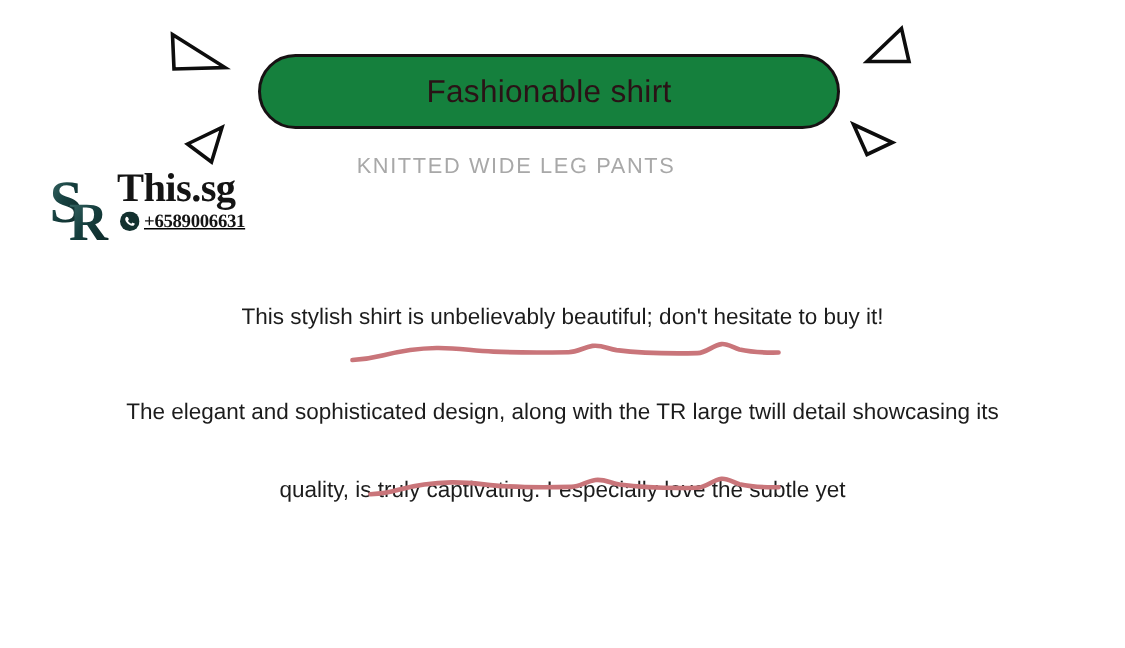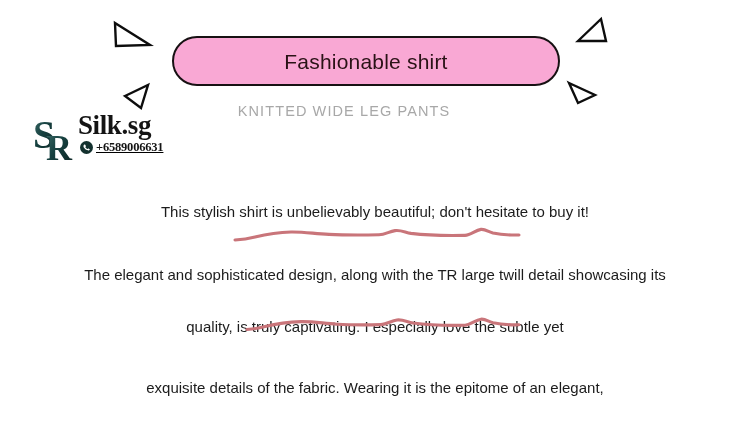--- a/index.html
+++ b/index.html
@@ -32,21 +32,21 @@
   .tri-br { left: 566px; top: 78px; }
 
   
   .title-pill {
     position: absolute;
     left: 172px;
     top: 36px;
     width: 388px;
     height: 50px;
     box-sizing: border-box;
-    background: #f9a8d4;
+    background: #15803d;
     border: 2.5px solid #171113;
     border-radius: 26px;
     display: flex;
     align-items: center;
     justify-content: center;
   }
   .title-pill-text {
     font-size: 21px;
     color: #2a1216;
     letter-spacing: 0.2px;
@@ -189,44 +189,41 @@
         <linearGradient id="mg" x1="0" y1="0" x2="1" y2="1">
           <stop offset="0%" stop-color="#3f6f6d"></stop>
           <stop offset="45%" stop-color="#16403f"></stop>
           <stop offset="100%" stop-color="#0d2423"></stop>
         </linearGradient>
       </defs>
       <text x="-1" y="34" font-family="Liberation Serif, serif" font-size="40" font-weight="bold" fill="url(#mg)">S</text>
       <text x="12" y="46" font-family="Liberation Serif, serif" font-size="36" font-weight="bold" fill="url(#mg)">R</text>
     </svg>
 
-    <div class="logo-wordmark">Silk.sg</div>
+    <div class="logo-wordmark">This.sg</div>
 
     <div class="logo-phone-row">
       <svg class="wa-icon" viewBox="0 0 24 24">
         <circle cx="12" cy="12" r="12" fill="#13312f"></circle>
         <path d="M8.4 6.6c-.3 0-.7.1-1 .5-.4.4-1 1-1 2.4s1 2.8 1.2 3c.1.2 2 3.2 4.9 4.3 2.4.9 2.9.7 3.4.7.5-.1 1.6-.7 1.9-1.3.2-.6.2-1.2.2-1.3-.1-.1-.3-.2-.5-.3-.3-.1-1.6-.8-1.8-.9-.2-.1-.4-.1-.6.1-.2.3-.7.9-.8 1-.2.2-.3.2-.6.1-.3-.2-1.2-.5-2.2-1.4-.8-.7-1.4-1.6-1.5-1.9-.2-.3 0-.4.1-.6l.4-.5c.1-.2.2-.3.3-.5.1-.2 0-.4 0-.5 0-.2-.6-1.5-.8-2-.2-.5-.4-.4-.6-.4z" fill="#ffffff"></path>
       </svg>
       <span class="logo-phone">+6589006631</span>
     </div>
   </div>
 
   <div class="body-copy">
     <div class="copy-line line-1">
       <span class="copy-line-text">This stylish shirt is unbelievably beautiful; don't hesitate to buy it!</span>
     </div>
     <div class="copy-line line-2">
       <span class="copy-line-text">The elegant and sophisticated design, along with the TR large twill detail showcasing its</span>
     </div>
     <div class="copy-line line-3">
       <span class="copy-line-text">quality, is truly captivating. I especially love the subtle yet</span>
     </div>
-    <div class="copy-line line-4">
-      <span class="copy-line-text">exquisite details of the fabric. Wearing it is the epitome of an elegant,</span>
-    </div>
 
   </div>
 
   <div class="squiggle squiggle-1">
     <svg width="290" height="18" viewBox="0 0 290 18">
       <path d="M2 14 C10 13.5 14 13 22 11 C34 8 46 6.2 58 6 C72 5.8 80 7.6 96 8.4
                C112 9.2 128 9.1 146 8.8 C152 8.7 156 5.6 162 4.6 C168 3.8 172 6.4 178 7.4
                C196 9.6 214 9.8 232 9.4 C238 9.3 242 4.2 248 3.4 C252 2.9 256 6 260 7
                C268 8.8 276 9.2 286 9" fill="none" stroke="#c9757a" stroke-width="3.1" stroke-linecap="round" stroke-linejoin="round"></path>
     </svg>

